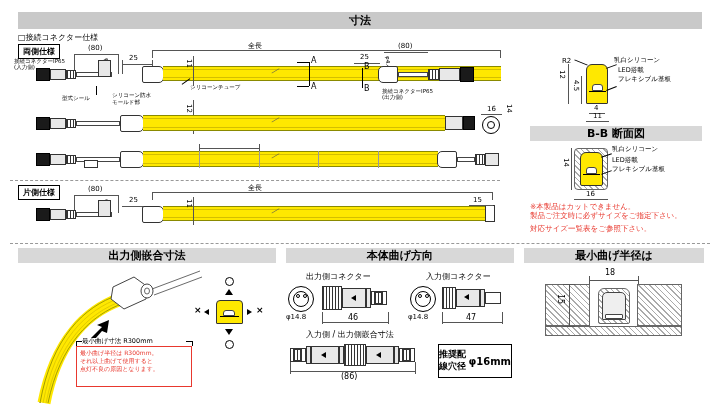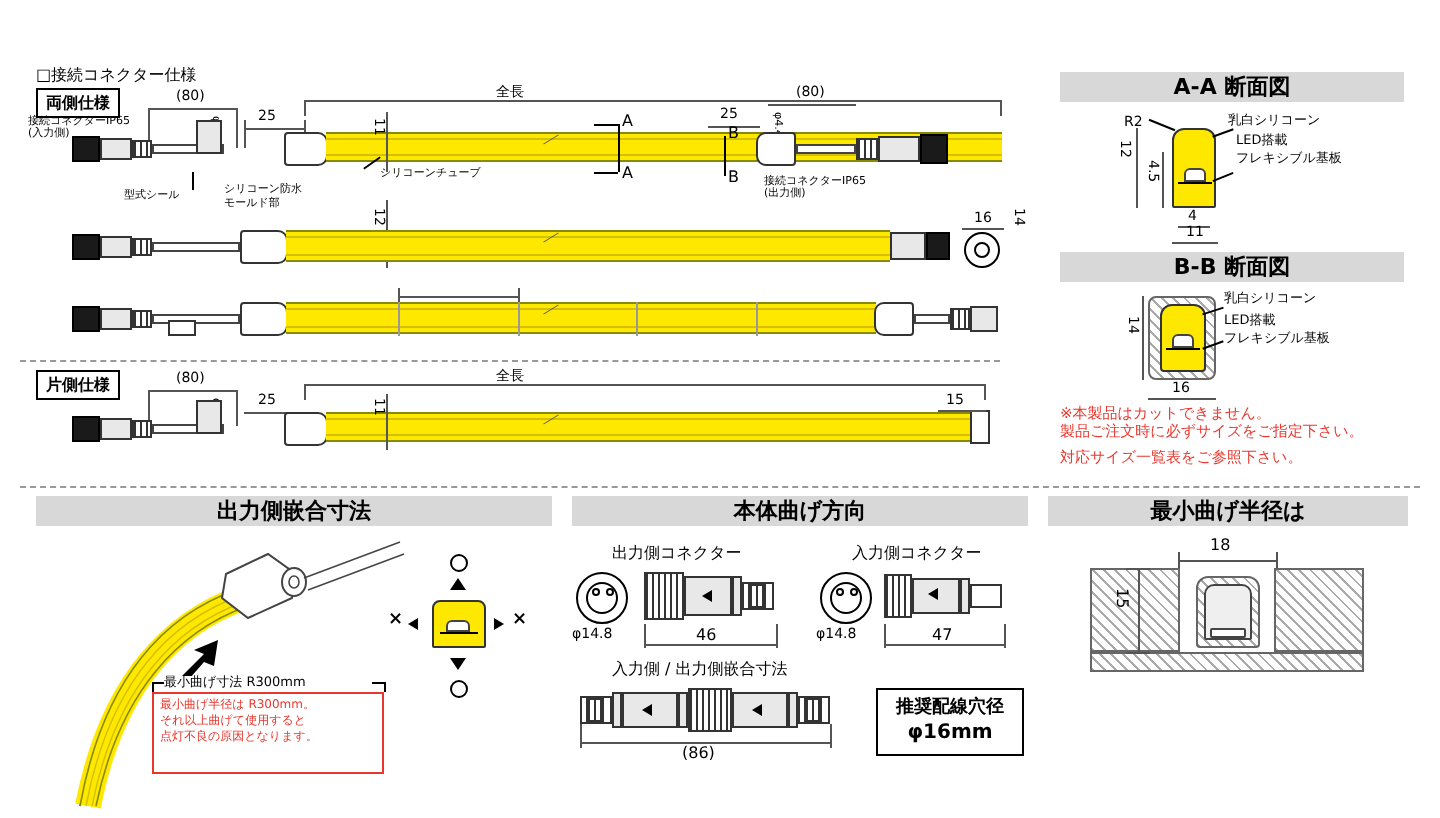--- a/index.html
+++ b/index.html
@@ -95,38 +95,39 @@
     position: absolute;
     background: repeating-linear-gradient(45deg,#aaa 0 1px,#fff 1px 4px);
     border: 1px solid #666;
   }
   .warnbox {
     position: absolute; border: 1px solid #e8382e; background: #fff;
     color: #e8382e; font-size: 6px; line-height: 1.35; padding: 2px 3px;
   }
   .plainbox {
     position:absolute; border:1px solid #000; background:#fff;
-    display:flex; flex-direction:column; align-items:center; justify-content:center;
+    display:flex; flex-direction:row; align-items:center; justify-content:center;
     font-size:9px; font-weight:bold; line-height:1.3;
   }
   .arrow-r { position:absolute; width:0;height:0;
     border-top:3px solid transparent;border-bottom:3px solid transparent;border-left:5px solid #000;}
   .arrow-l { position:absolute; width:0;height:0;
     border-top:3px solid transparent;border-bottom:3px solid transparent;border-right:5px solid #000;}
   .arrow-u { position:absolute; width:0;height:0;
     border-left:4px solid transparent;border-right:4px solid transparent;border-bottom:6px solid #000;}
   .arrow-d { position:absolute; width:0;height:0;
     border-left:4px solid transparent;border-right:4px solid transparent;border-top:6px solid #000;}
   .circ-o { position:absolute; border:1.2px solid #000; border-radius:50%; }
 </style>
 </head>
 <body>
 
 <div class="page">
 
+  <div class="title-bar">寸法</div>
 
   <div class="t t8" style="left:18px; top:33px;">□接続コネクター仕様</div>
 
   <div class="boxlbl" style="left:18px; top:44px;">両側仕様</div>
 
   <div class="t t7" style="left:88px; top:44px;">(80)</div>
   <div class="hl" style="left:74px; top:54px; width:44px;"></div>
   <div class="vl" style="left:74px; top:54px; height:20px;"></div>
   <div class="vl" style="left:118px; top:54px; height:20px;"></div>
 
@@ -256,21 +257,20 @@
   <div class="tube" style="left:163px; top:206px; width:322px; height:15px;"></div>
   <div class="tube-break" style="left:272px; top:206px;">⟋</div>
   <div class="conn-wht" style="left:485px; top:205px; width:10px; height:17px;"></div>
 
   <div class="t t7 vert" style="left:185px; top:199px;">11</div>
   <div class="vl" style="left:193px; top:197px; height:28px;"></div>
 
   <div class="t t7" style="left:473px; top:196px;">15</div>
   <div class="hl" style="left:469px; top:205px; width:24px;"></div>
 
-  <div class="panel-hd" style="left:530px; top:36px; width:172px; height:15px;">A-A 断面図</div>
 
   <div class="t t7" style="left:562px; top:57px;">R2</div>
   <div class="hl-k" style="left:574px; top:62px; width:14px; transform:rotate(22deg);"></div>
 
   <div class="xs-body" style="left:586px; top:64px; width:22px; height:40px; border-radius:6px 6px 1px 1px;"></div>
   <div class="xs-inner" style="left:592px; top:84px; width:11px; height:7px; border-radius:3px 3px 0 0;"></div>
   <div class="hl-k" style="left:589px; top:91px; width:17px;"></div>
 
   <div class="t t7 vert" style="left:558px; top:70px;">12</div>
   <div class="vl" style="left:568px; top:64px; height:40px;"></div>

